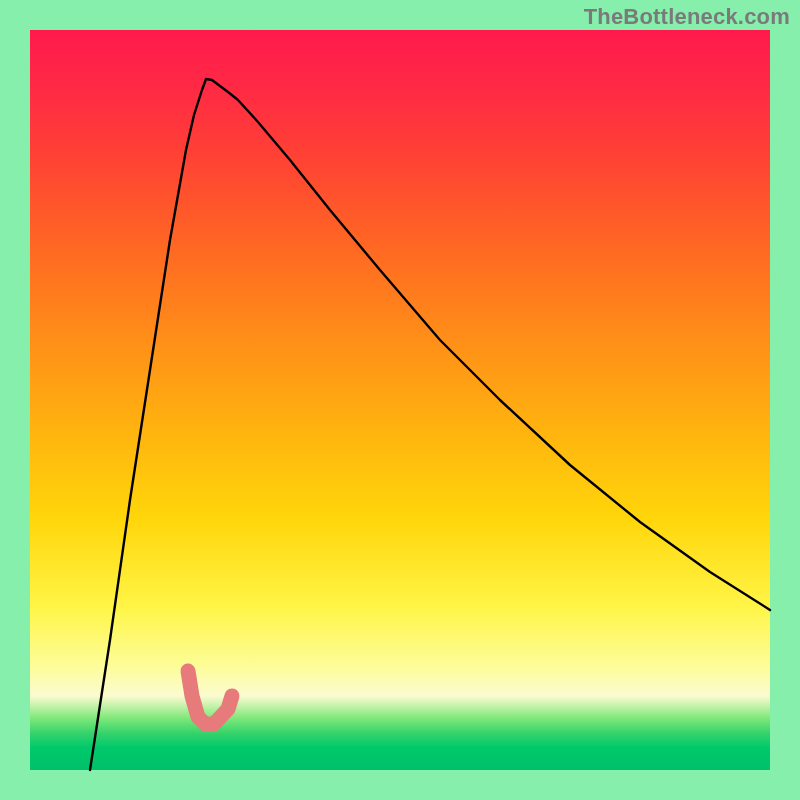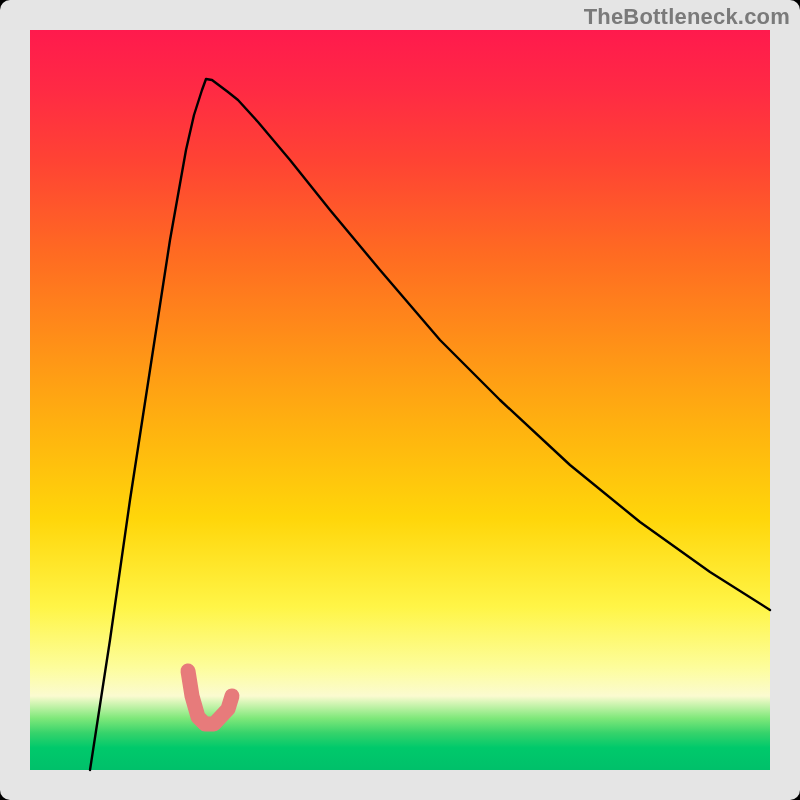--- a/index.html
+++ b/index.html
@@ -9,22 +9,21 @@
     height: 800px;
     background: #000;
     overflow: hidden;
   }
   .frame {
     position: absolute;
     left: 0;
     top: 0;
     width: 800px;
     height: 800px;
-    background: #e5e5e5;
-    border-radius: 10px;
+    background: #86efac;
   }
   .plot {
     position: absolute;
     left: 30px;
     top: 30px;
     width: 740px;
     height: 740px;
     background: linear-gradient(to bottom,
       #ff1a4d 0%,
       #ff2a44 8%,

